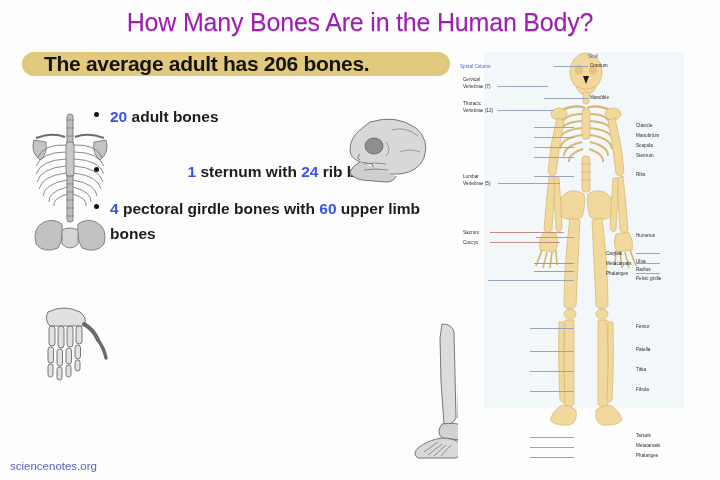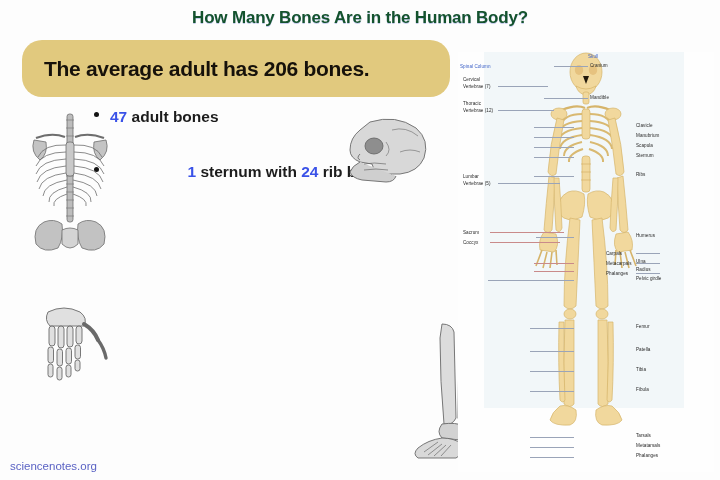--- a/index.html
+++ b/index.html
@@ -8,30 +8,30 @@
     font-family:"Liberation Sans", sans-serif;
     background:#ffffff;
     position:relative;
   }
   .canvas { position:relative; width:720px; height:480px; background:#fdfdfd; }
 
   
   .title {
     position:absolute; top:8px; left:0; width:720px;
     text-align:center;
-    font-size:17px; font-weight:bold;
-    color:#14532d;
+    font-size:25px; font-weight:normal;
+    color:#a21caf;
     letter-spacing:-0.2px;
     text-shadow:0 1px 0 rgba(40,60,200,0.25);
   }
 
   
   .banner {
-    position:absolute; top:40px; left:22px;
-    width:428px; height:57px;
+    position:absolute; top:52px; left:22px;
+    width:428px; height:24px;
     background:#e1c97e;
     border-radius:20px;
     display:flex; align-items:center;
   }
   .banner-text {
     padding-left:22px;
     font-size:21px; font-weight:bold; color:#16110a;
     letter-spacing:-0.3px;
   }
 
@@ -98,25 +98,29 @@
 
   <div class="title">How Many Bones Are in the Human Body?</div>
 
   <div class="banner">
     <span class="banner-text">The average adult has 206 bones.</span>
   </div>
 
   <div class="bullets">
     <div class="bullet-row b1">
       <span class="dot"></span>
-      <span class="num">47</span><span> adult bones</span>
+      <span class="num">20</span><span> adult bones</span>
     </div>
     <div class="bullet-row b3">
       <span class="dot"></span>
       <span class="num">1</span><span> sternum with </span><span class="num">24</span><span> rib bones</span>
+    </div>
+    <div class="bullet-row b4">
+      <span class="dot"></span>
+      <span class="num">4</span><span> pectoral girdle bones with </span><span class="num">60</span><span> upper limb bones</span>
     </div>
   </div>
 
   <div class="ill" id="ill-torso">
     <svg width="96" height="145" viewBox="0 0 96 145">
       <g stroke="#6e6e6e" fill="#cfcfcf" stroke-width="0.8">
 
         <rect x="45" y="2" width="6" height="108" rx="2.5" fill="#bdbdbd"></rect>
         <g stroke="#7a7a7a" stroke-width="0.7">
           <line x1="44" y1="8" x2="52" y2="8"></line>

